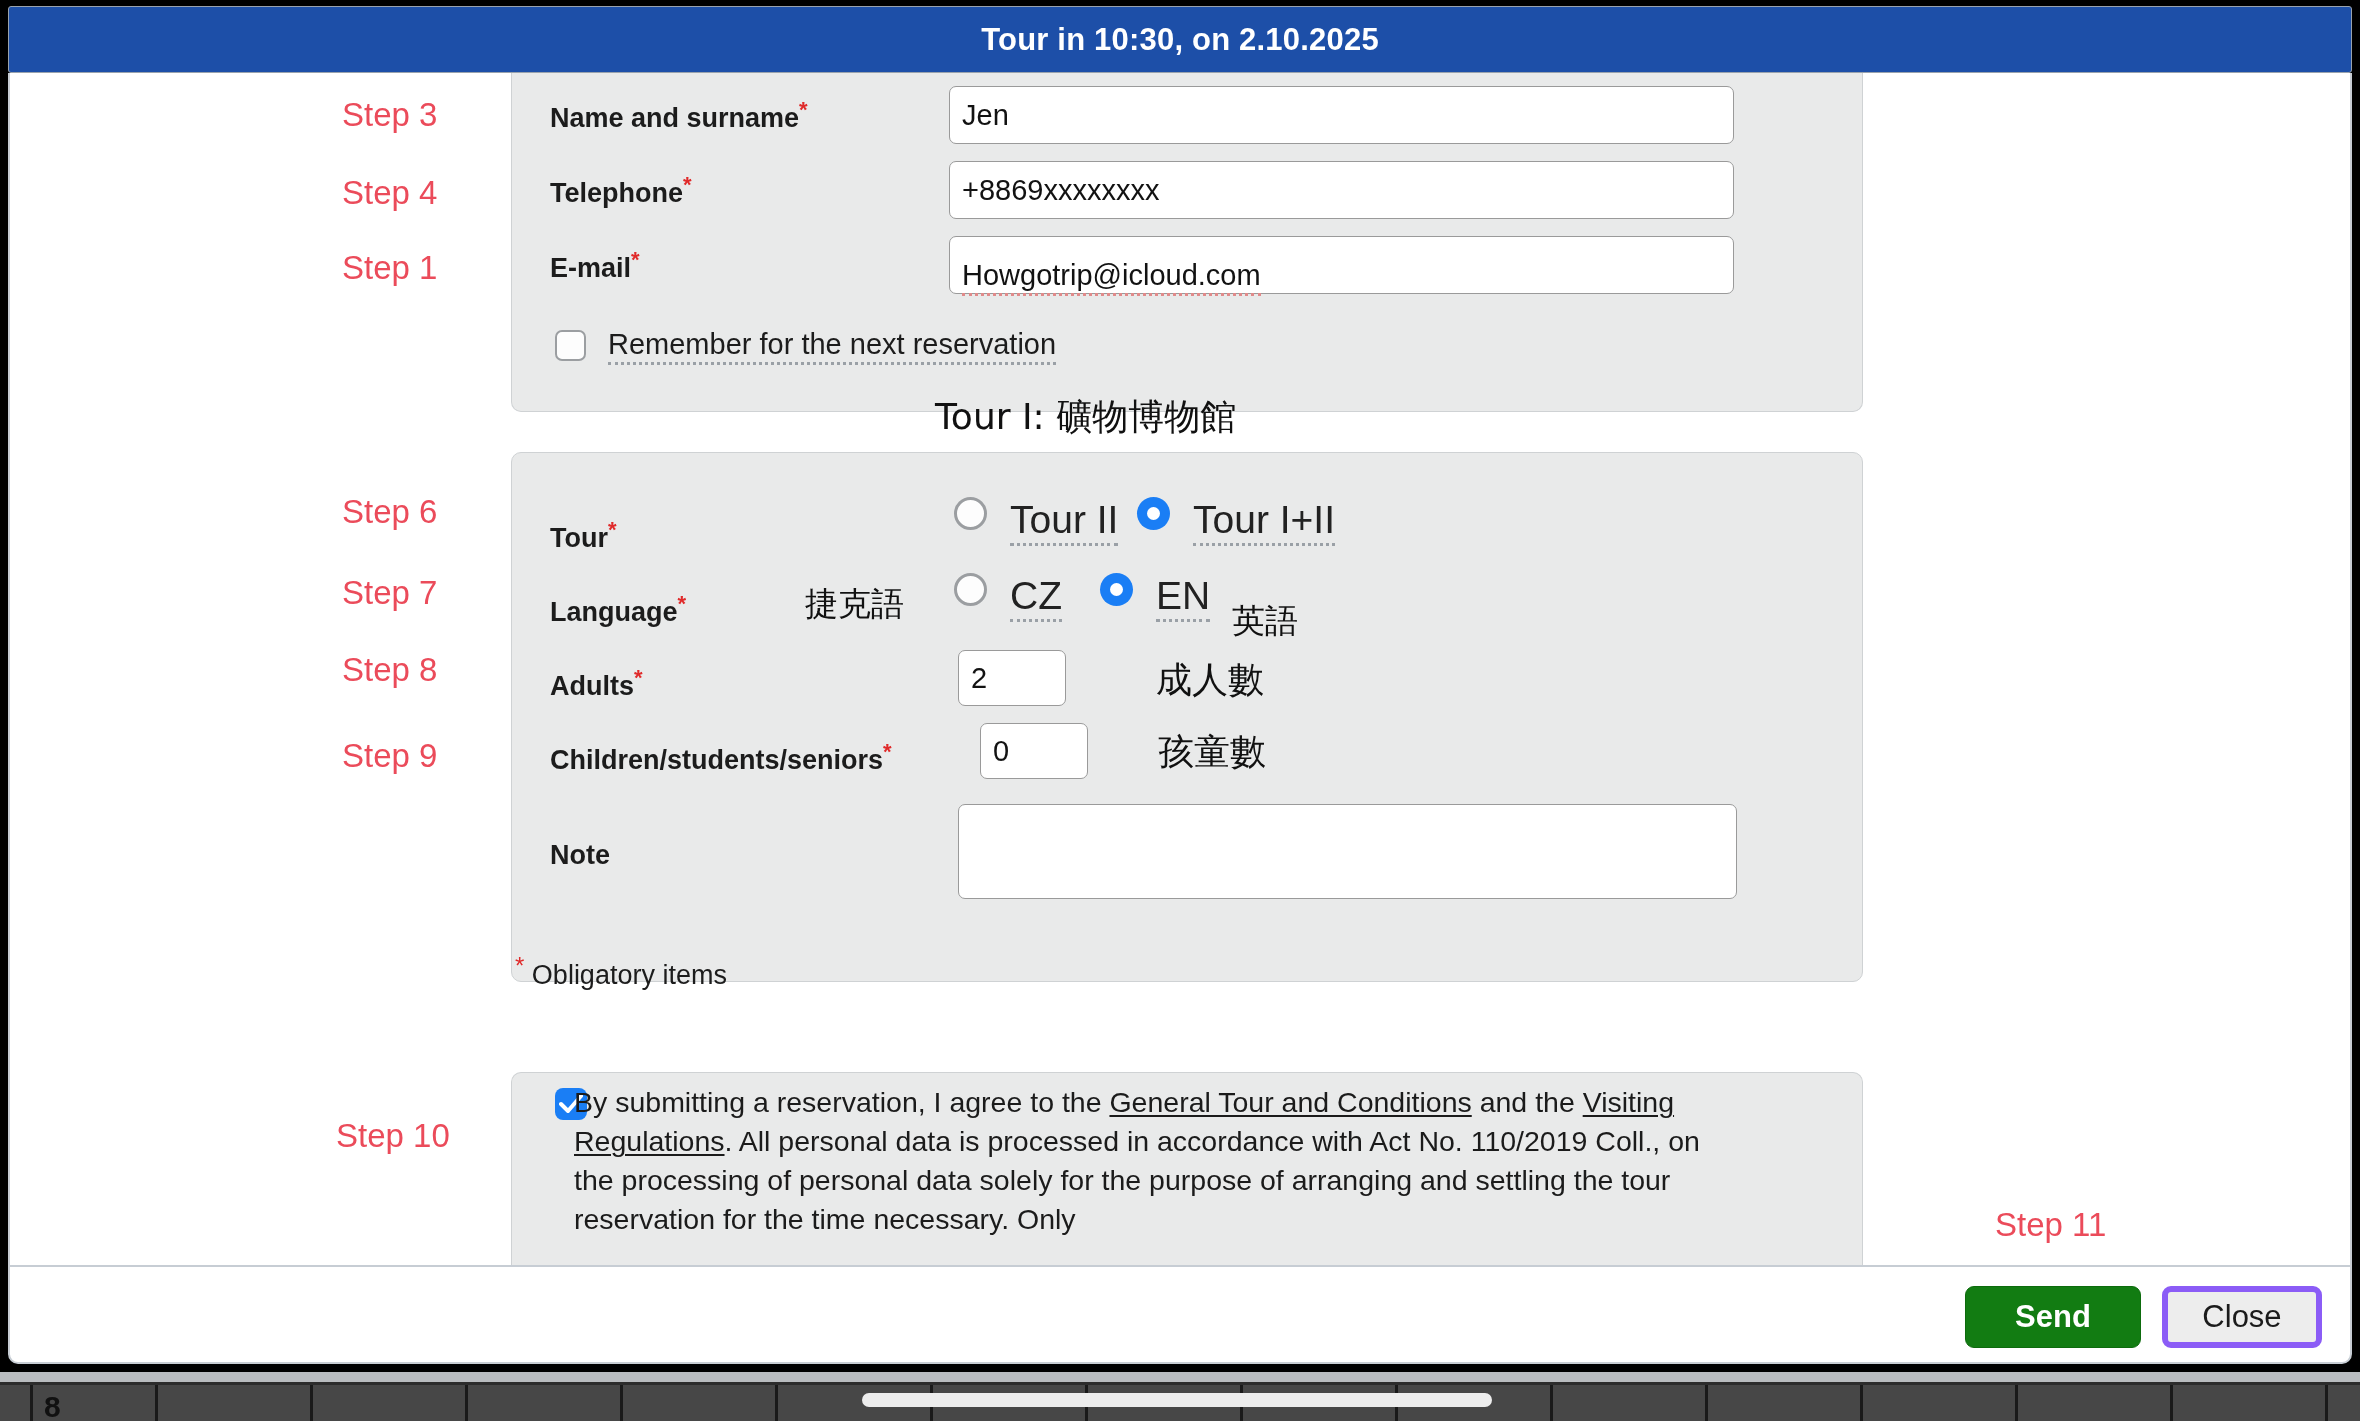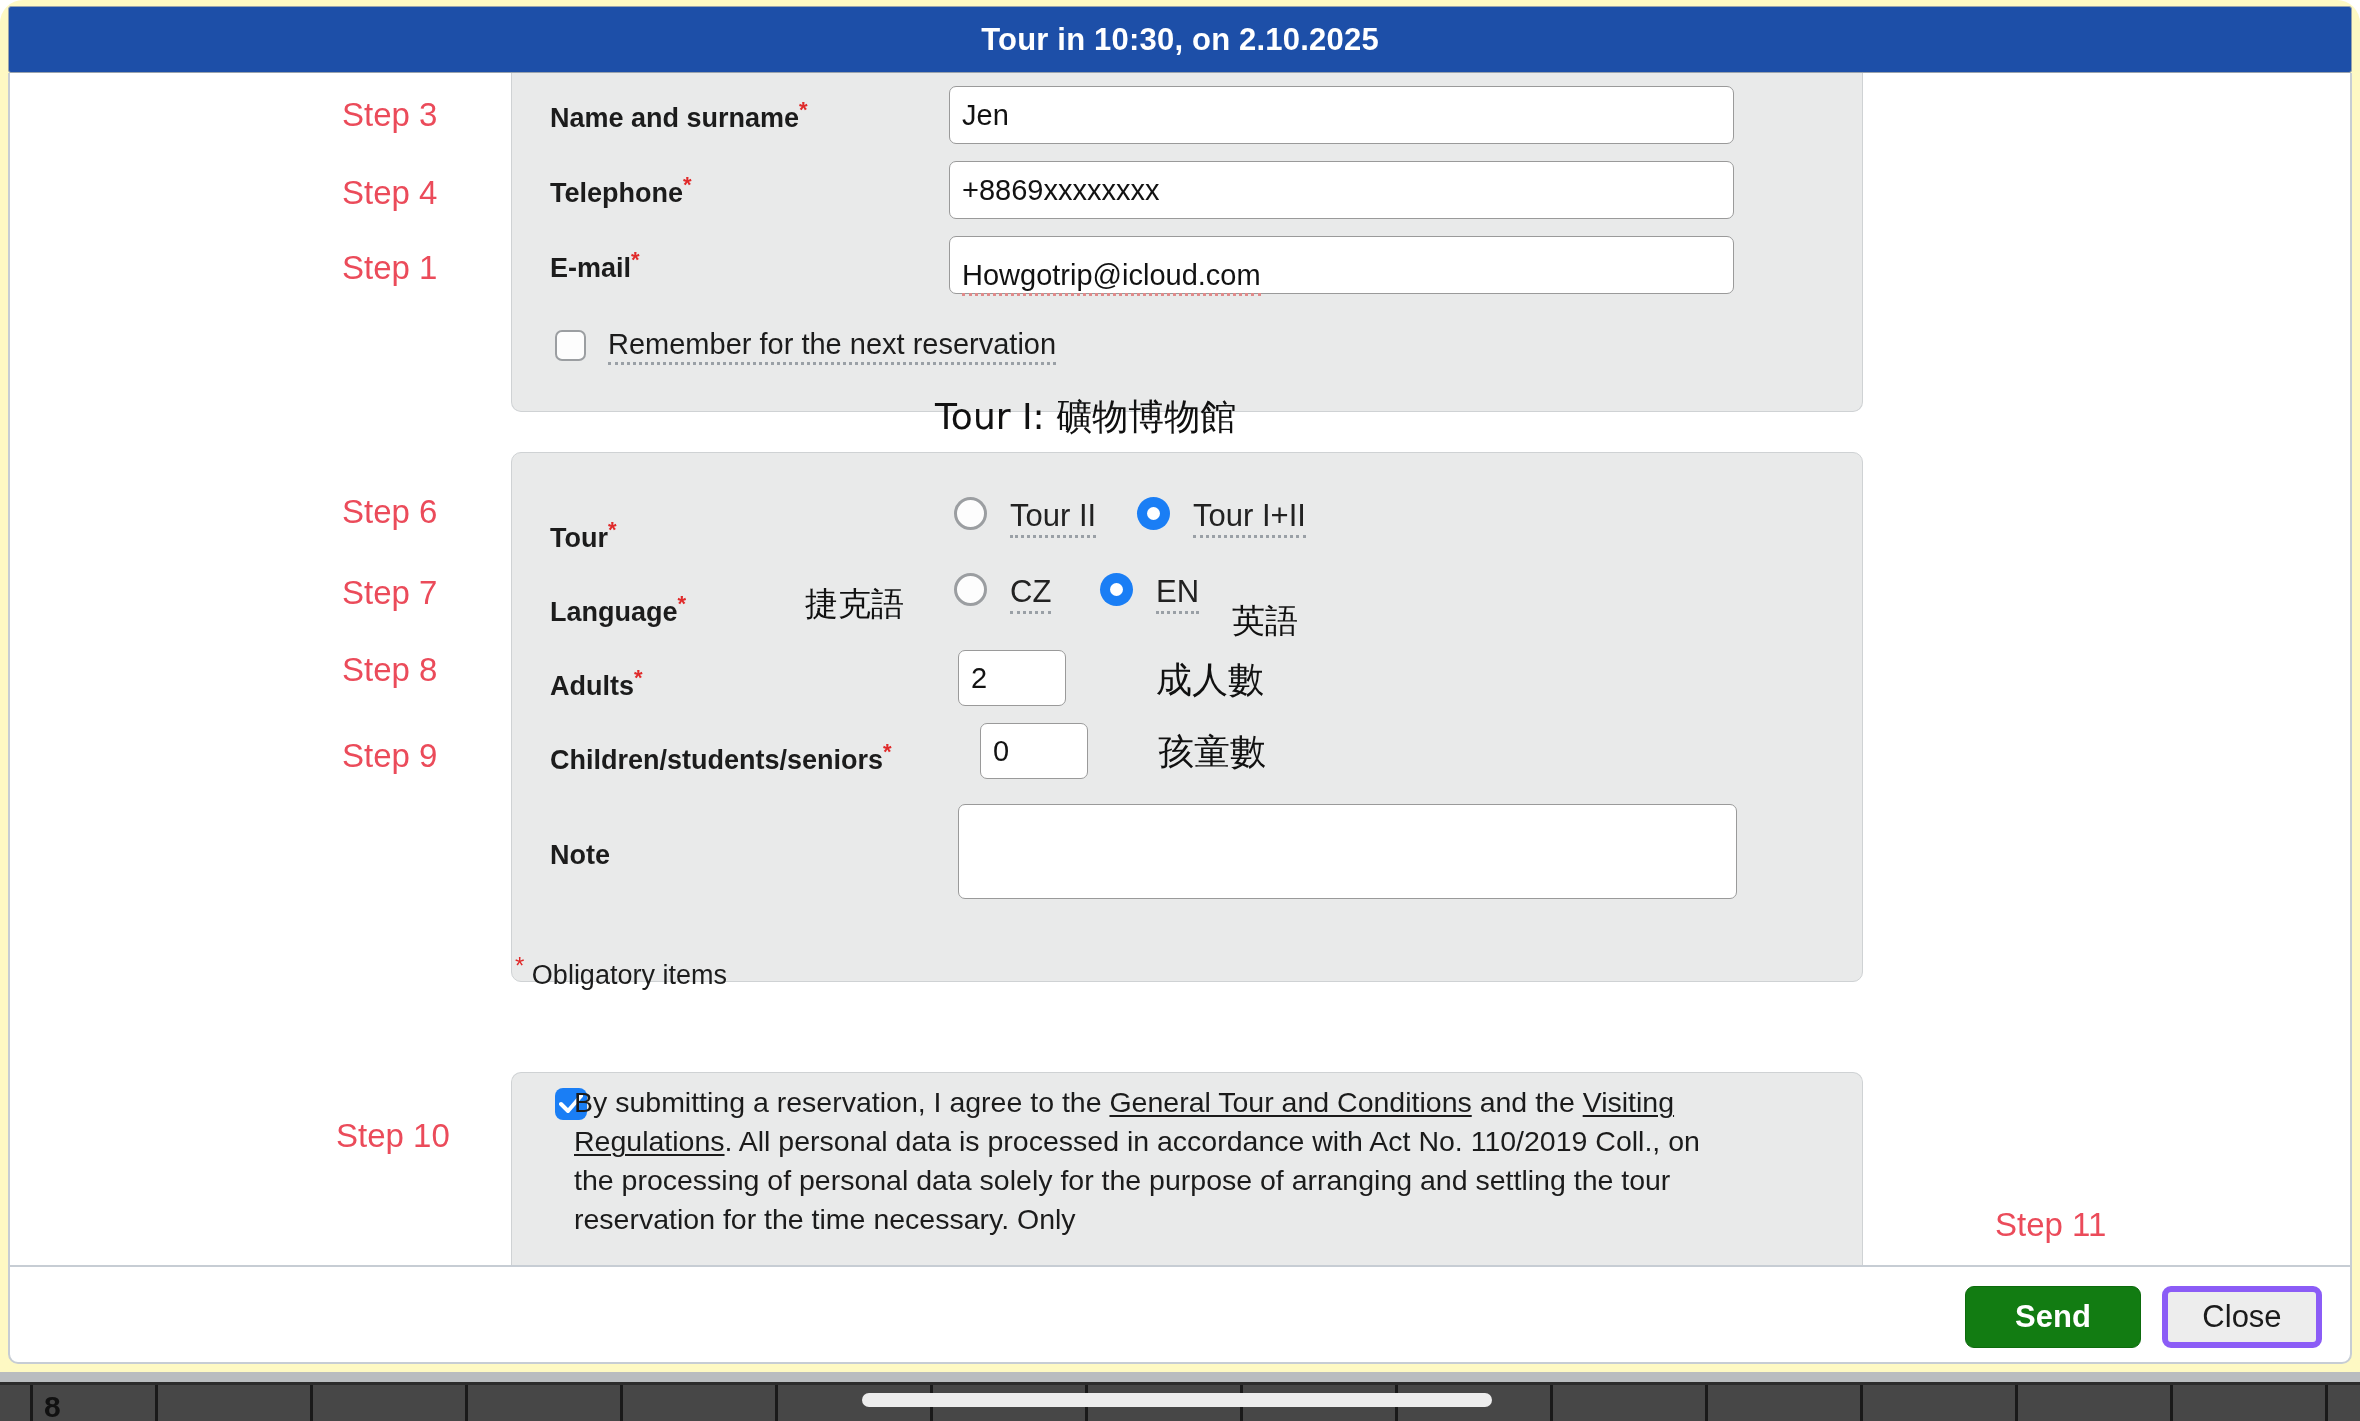--- a/index.html
+++ b/index.html
@@ -2,21 +2,21 @@
 <html><head>
 <meta charset="utf-8">
 <style>
   * { box-sizing: border-box; margin: 0; padding: 0; }
   html, body {
     width: 2360px; height: 1421px;
     background: #ffffff;
     font-family: "Liberation Sans", sans-serif;
     overflow: hidden;
   }
-  #root { position: relative; width: 2360px; height: 1421px; background: #fef9c3; border-radius: 23px; }
+  #root { position: relative; width: 2360px; height: 1421px; background: #000000; }
 
   
   .titlebar-wrap {
     position: absolute; left: 0; top: 6px; width: 2360px; height: 67px;
     padding: 0 8px;
   }
   .titlebar {
     width: 100%; height: 100%;
     background: #1d4fa8;
     border: 1px solid #9aa3ad;
@@ -121,21 +121,21 @@
   .radio-on {
     position: absolute; width: 33px; height: 33px;
     border-radius: 50%;
     background: #1a7ef5;
     display: flex; align-items: center; justify-content: center;
   }
   .radio-on::after {
     content: ""; width: 13px; height: 13px; border-radius: 50%; background: #ffffff;
   }
   .radio-label {
-    position: absolute; font-size: 31px; color: #222; white-space: nowrap; text-align: right;
+    position: absolute; font-size: 39px; color: #222; white-space: nowrap; text-align: right;
   }
 
   
   .cjk {
     position: absolute;
     font-size: 36px; color: #111; white-space: nowrap;
     font-family: "DejaVu Sans", "Liberation Sans", sans-serif;
   }
   .cjk-sm { font-size: 33px; }
 

